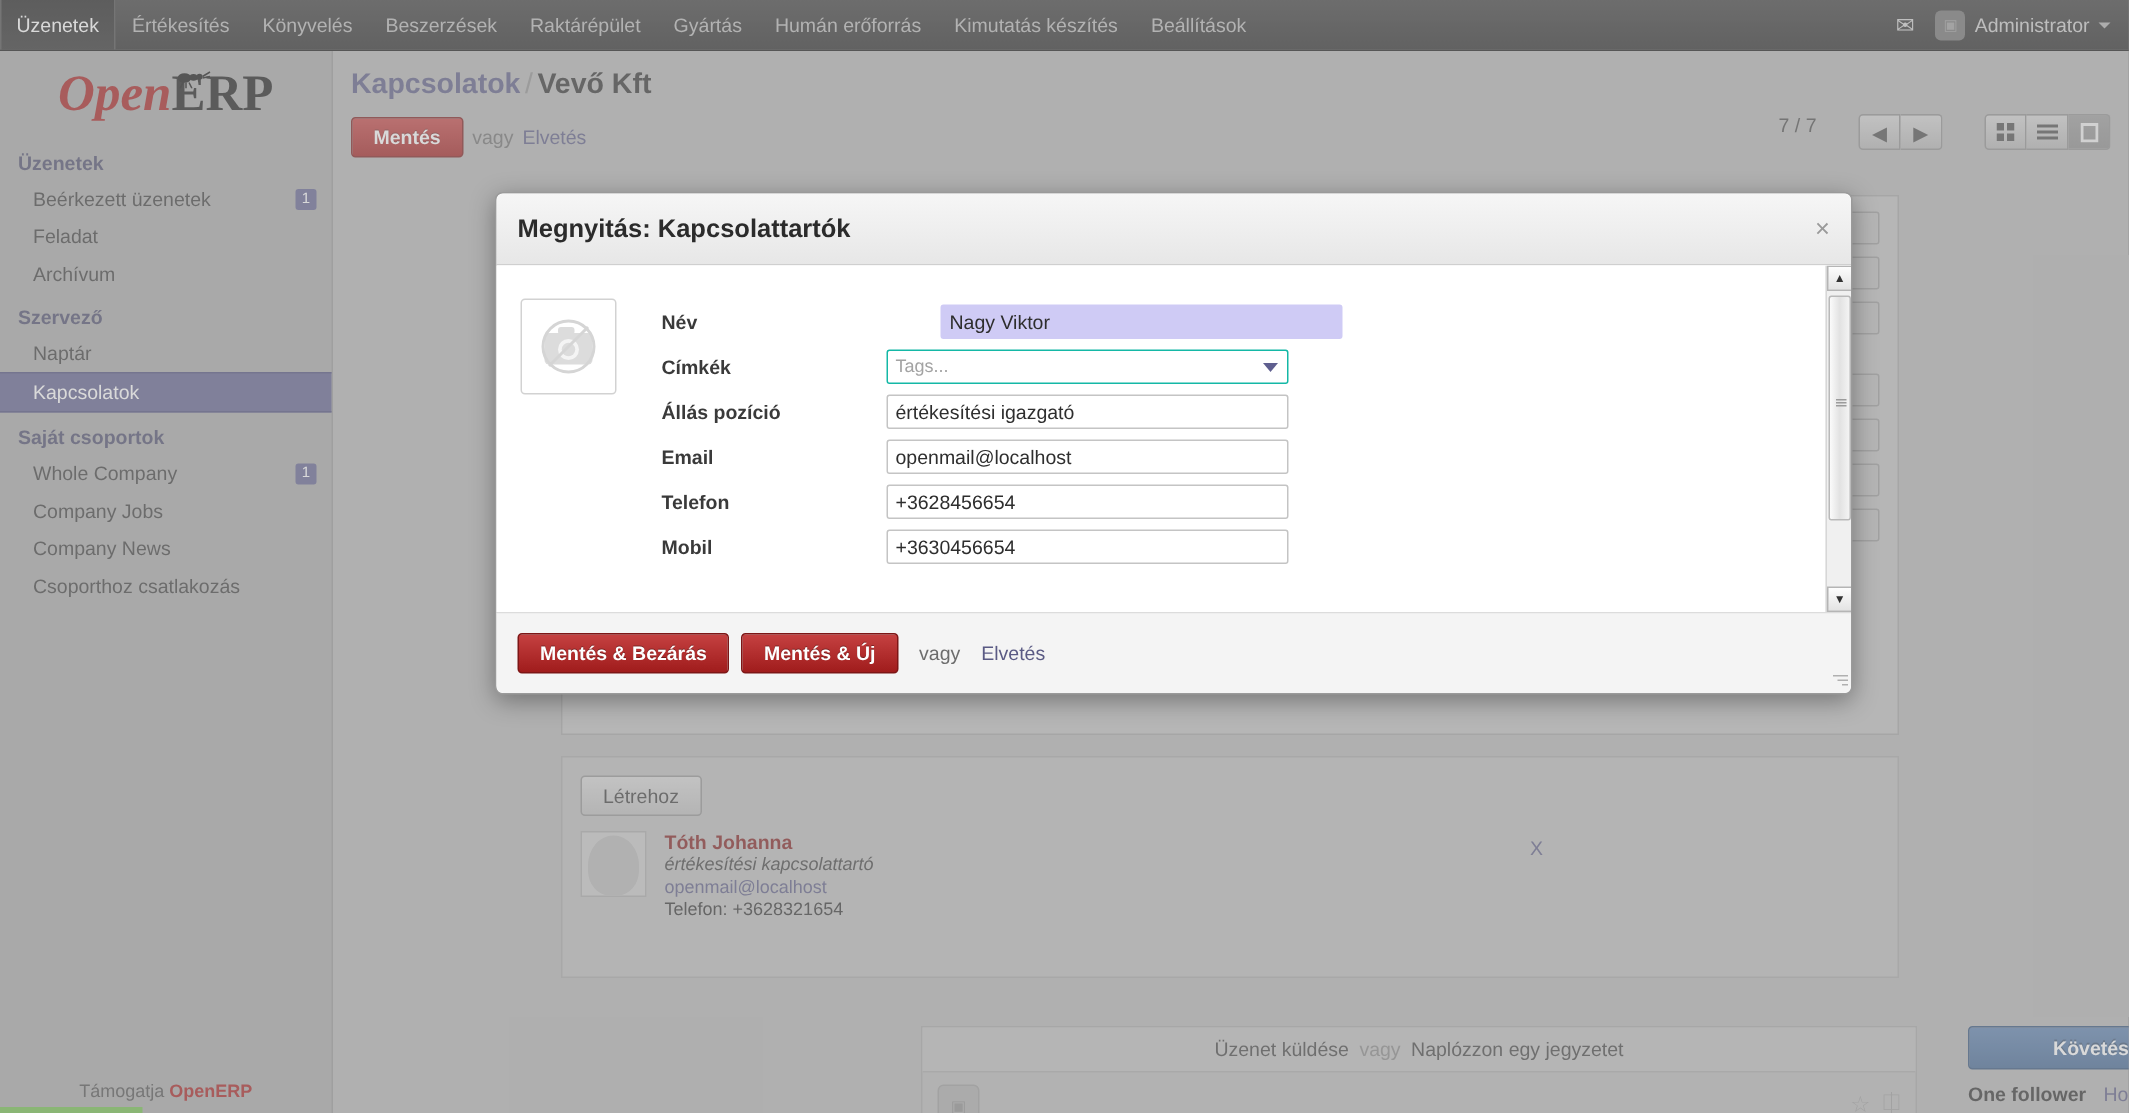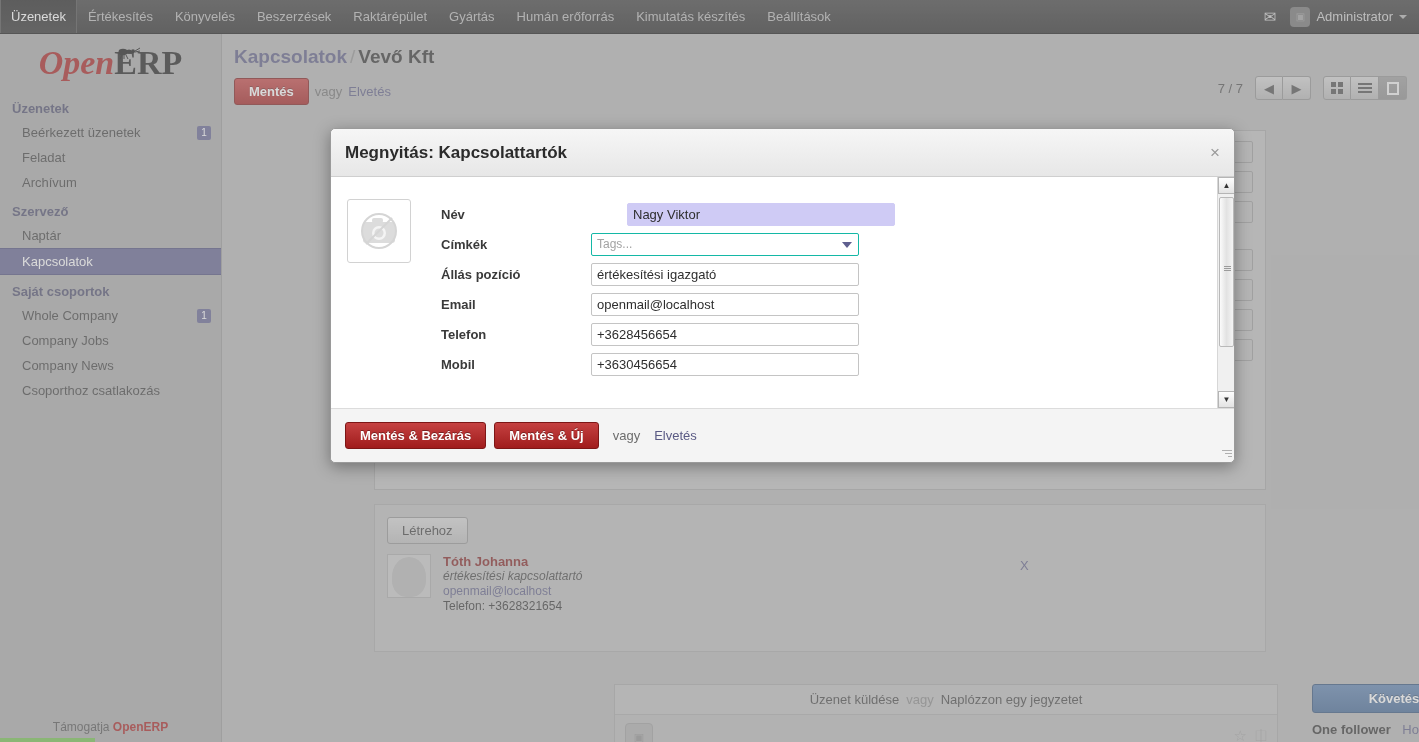--- a/index.html
+++ b/index.html
@@ -133,21 +133,21 @@
     color: #fff; font-weight: bold; font-size: 13px;
     padding: 5px 14px;
     cursor: pointer;
     text-shadow: 0 -1px 0 rgba(0,0,0,.35);
   }
   .or-text { color: #6d6d6d; font-size: 13px; margin: 0 6px; }
   .discard-link { color: #5a5a84; font-size: 13px; cursor: pointer; }
 
   .toolbar-right {
     position: absolute; right: 12px; top: 8px;
-    display: flex; align-items: center; gap: 12px;
+    display: flex; align-items: flex-start; gap: 28px;
   }
   .pager-count { color: #4a4a4a; font-size: 13px; }
   .btn-group { display: flex; }
   .tb-btn {
     width: 28px; height: 24px;
     background: linear-gradient(to bottom, #d4d4d4 0%, #b6b6b6 100%);
     border: 1px solid #8f8f8f;
     display: flex; align-items: center; justify-content: center;
     cursor: pointer;
     color: #4c4c4c;

